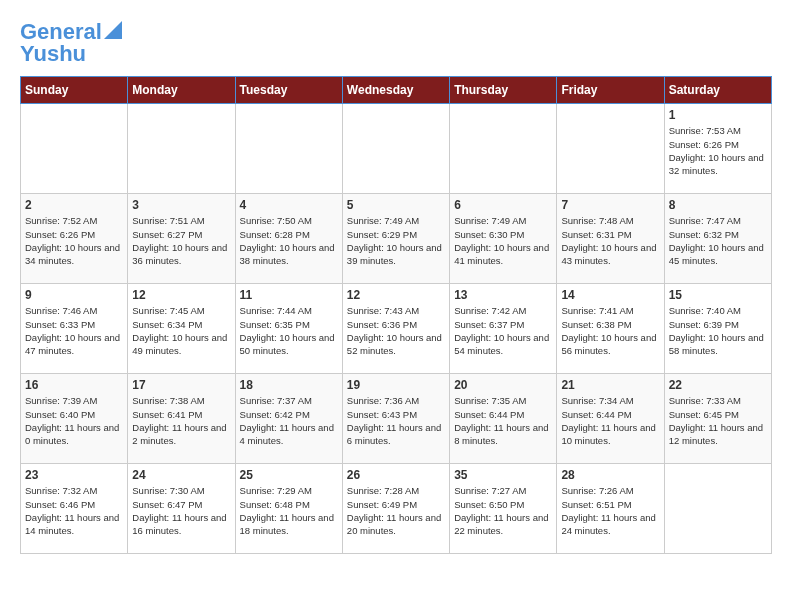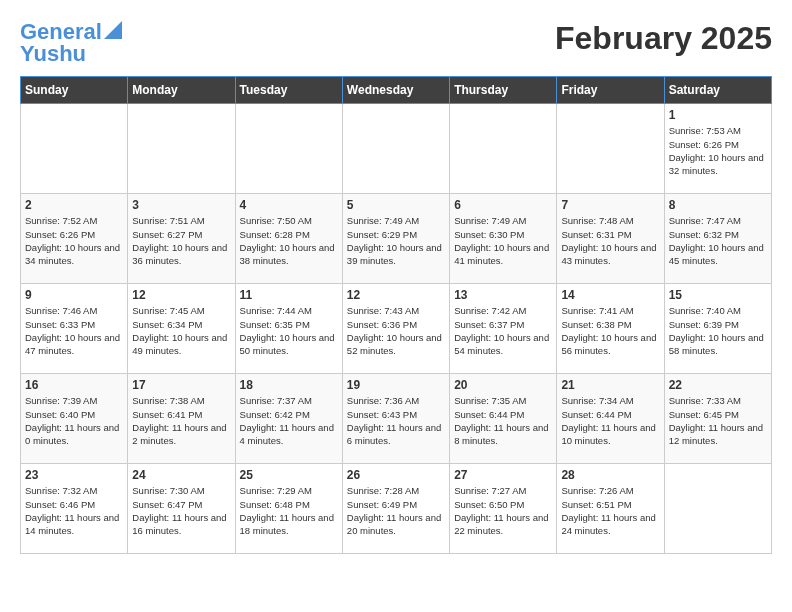--- a/index.html
+++ b/index.html
@@ -75,40 +75,39 @@
       color: #333;
       line-height: 1.4;
     }
     tr:nth-child(even) td {
       background-color: #f9f9f9;
     }
     tr:nth-child(odd) td {
       background-color: #fff;
     }
     thead tr th {
-      background-color: #404040;
+      background-color: #7f1d1d;
     }
   </style>
 </head>
 <body>
 
 <div class="header">
   <div class="logo">
     <div style="display:flex; flex-direction:column; align-items:flex-start;">
       <div style="display:flex; align-items:center;">
         <span class="logo-text"><span>General</span></span>
         <svg width="18" height="18" viewBox="0 0 18 18" style="margin-left:2px; margin-top:-4px;">
           <polygon points="0,18 18,0 18,18" fill="#4a90d9"></polygon>
         </svg>
       </div>
       <span class="logo-text" style="color:#4a90d9; margin-top:-2px;">Yushu</span>
     </div>
   </div>
   <div class="title-block">
-    <h1>February 2025</h1>
   </div>
 </div>
 
 <table>
   <thead>
     <tr>
     <th>Sunday</th>
         <th>Monday</th>
         <th>Tuesday</th>
         <th>Wednesday</th>
@@ -204,21 +203,21 @@
 Daylight: 11 hours and 14 minutes.</span></td>
         <td><span class="day-num">24</span><span class="cell-info" style="white-space: pre-line;">Sunrise: 7:30 AM
 Sunset: 6:47 PM
 Daylight: 11 hours and 16 minutes.</span></td>
         <td><span class="day-num">25</span><span class="cell-info" style="white-space: pre-line;">Sunrise: 7:29 AM
 Sunset: 6:48 PM
 Daylight: 11 hours and 18 minutes.</span></td>
         <td><span class="day-num">26</span><span class="cell-info" style="white-space: pre-line;">Sunrise: 7:28 AM
 Sunset: 6:49 PM
 Daylight: 11 hours and 20 minutes.</span></td>
-        <td><span class="day-num">27</span><span class="cell-info" style="white-space: pre-line;">Sunrise: 7:27 AM
+        <td><span class="day-num">35</span><span class="cell-info" style="white-space: pre-line;">Sunrise: 7:27 AM
 Sunset: 6:50 PM
 Daylight: 11 hours and 22 minutes.</span></td>
         <td><span class="day-num">28</span><span class="cell-info" style="white-space: pre-line;">Sunrise: 7:26 AM
 Sunset: 6:51 PM
 Daylight: 11 hours and 24 minutes.</span></td>
         <td></td>
       </tr>
     </tbody>
 </table>
 

